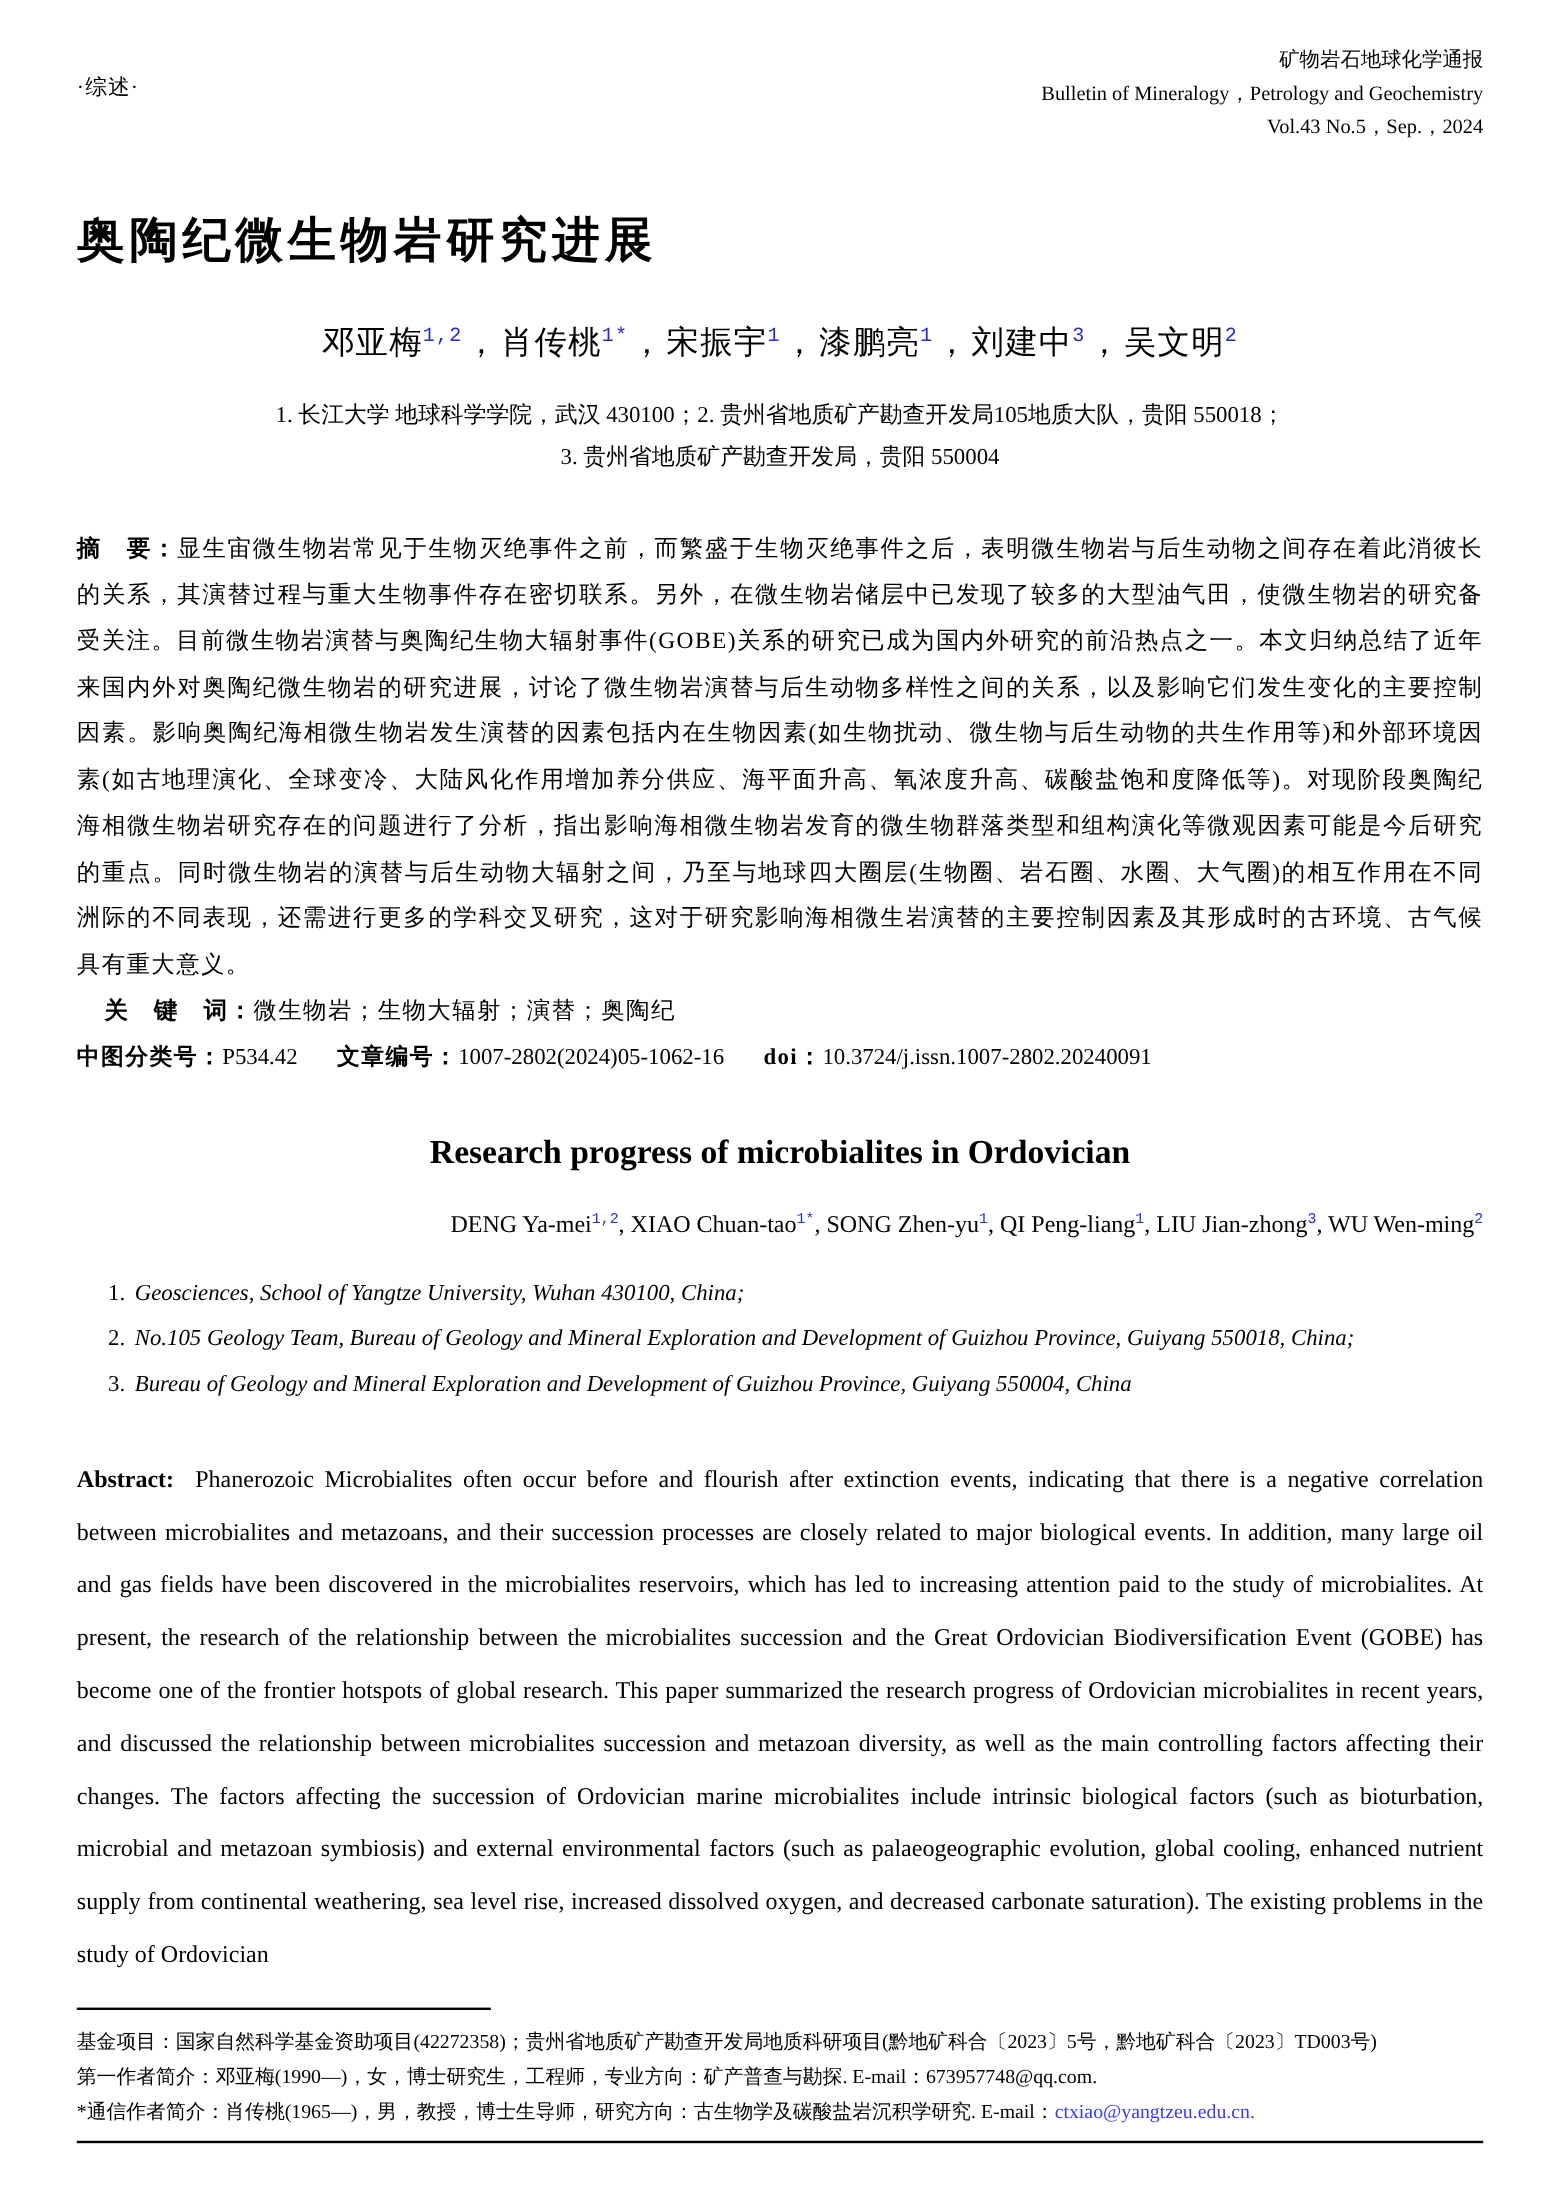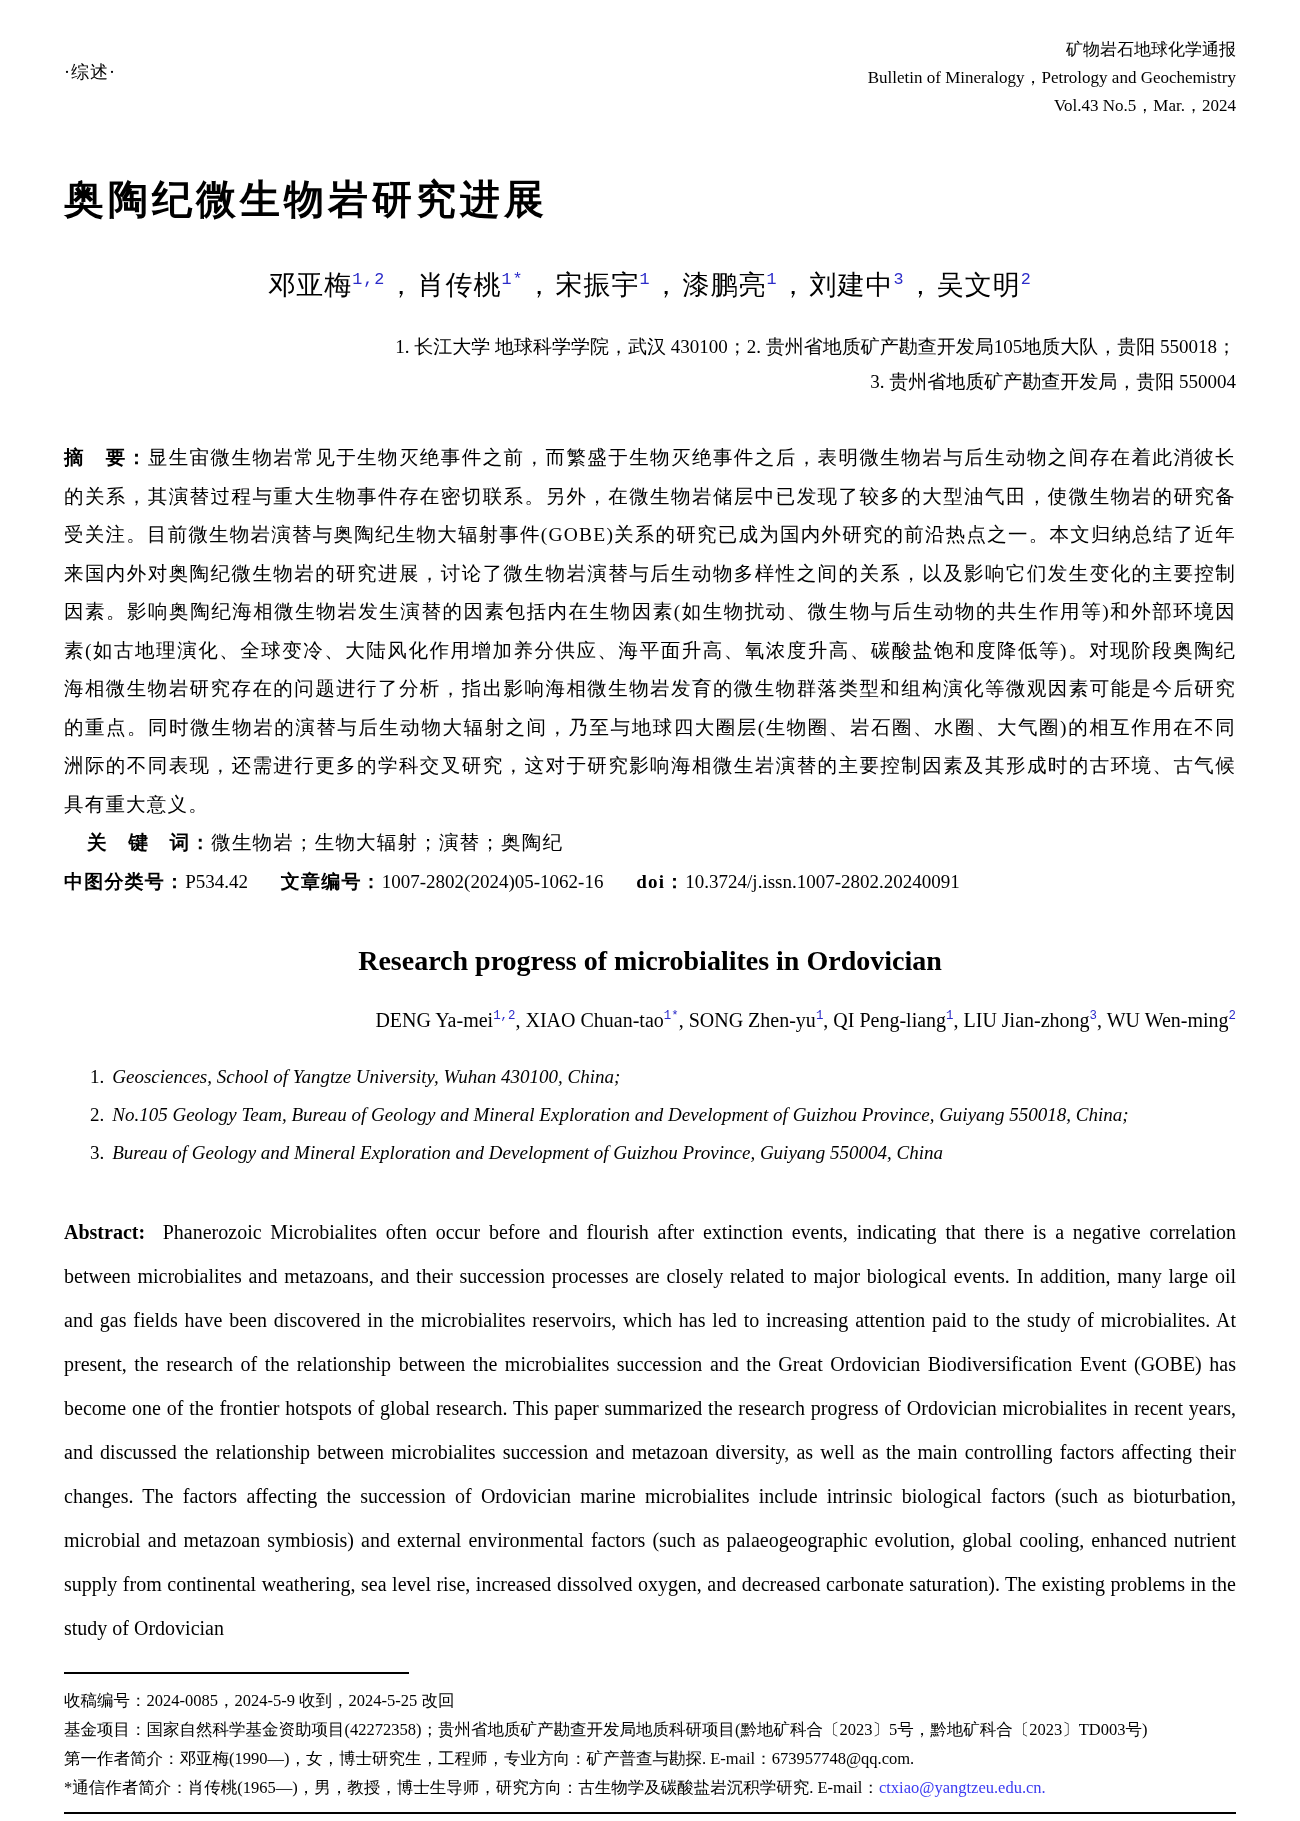--- a/index.html
+++ b/index.html
@@ -12,21 +12,21 @@
   
   .hdr{display:flex;justify-content:space-between;align-items:flex-start;}
   .hdr-left{font-size:18px;margin-top:24px;letter-spacing:1px;}
   .hdr-right{text-align:right;font-size:17px;line-height:28px;}
   
   .title-cn{margin-top:52px;text-align:left;font-size:40px;font-weight:700;
     letter-spacing:4px;font-family:"Liberation Sans","DejaVu Sans",sans-serif;}
   .authors-cn{margin-top:40px;text-align:center;font-size:27px;letter-spacing:1px;}
   .authors-cn .sup, .authors-en .sup{color:#2a2ac8;font-size:62%;font-family:Liberation Mono, monospace;}
   .authors-cn .sep{margin:0 2px;}
-  .affil-cn{margin-top:26px;text-align:right;font-size:19px;line-height:35px;}
+  .affil-cn{margin-top:26px;text-align:center;font-size:19px;line-height:35px;}
   
   .abs-cn{margin-top:40px;font-size:19.5px;line-height:38.5px;text-align:justify;
     letter-spacing:1.2px;}
   .abs-cn b,.kw b,.meta b{letter-spacing:1.2px;}
   .kw{font-size:19.5px;line-height:38.5px;letter-spacing:1.2px;margin-left:23px;}
   .meta{font-size:19px;line-height:38.5px;}
   .meta .seg{margin-right:28px;}
   
   .title-en{margin-top:44px;text-align:center;font-size:28px;font-weight:700;}
   .authors-en{margin-top:32px;text-align:right;font-size:20px;}
@@ -43,21 +43,21 @@
 </head>
 <body>
 
 <div class="page">
 
   <div class="hdr">
     <div class="hdr-left">·综述·</div>
     <div class="hdr-right">
       <div>矿物岩石地球化学通报</div>
       <div>Bulletin of Mineralogy，Petrology and Geochemistry</div>
-      <div>Vol.43 No.5，Mar.，2024</div>
+      <div>Vol.43 No.5，Sep.，2024</div>
     </div>
   </div>
 
   <div class="title-cn">奥陶纪微生物岩研究进展</div>
 
   <div class="authors-cn" id="authors-cn"><span>邓亚梅</span><sup class="sup" style="color: rgb(42, 42, 200);">1,2</sup><span class="sep">，</span><span>肖传桃</span><sup class="sup" style="color: rgb(42, 42, 200);">1*</sup><span class="sep">，</span><span>宋振宇</span><sup class="sup" style="color: rgb(42, 42, 200);">1</sup><span class="sep">，</span><span>漆鹏亮</span><sup class="sup" style="color: rgb(42, 42, 200);">1</sup><span class="sep">，</span><span>刘建中</span><sup class="sup" style="color: rgb(42, 42, 200);">3</sup><span class="sep">，</span><span>吴文明</span><sup class="sup" style="color: rgb(42, 42, 200);">2</sup></div>
 
   <div class="affil-cn">
     <div>1. 长江大学 地球科学学院，武汉 430100；2. 贵州省地质矿产勘查开发局105地质大队，贵阳 550018；</div>
     <div>3. 贵州省地质矿产勘查开发局，贵阳 550004</div>
@@ -87,21 +87,20 @@
     <div class="ln"><span class="num">3.</span><span>Bureau of Geology and Mineral Exploration and Development of Guizhou Province, Guiyang 550004, China</span></div>
   </div>
 
   <div class="abs-en">
     <b>Abstract:</b>&nbsp;&nbsp;<span>Phanerozoic Microbialites often occur before and flourish after extinction events, indicating that there is a negative correlation between microbialites and metazoans, and their succession processes are closely related to major biological events. In addition, many large oil and gas fields have been discovered in the microbialites reservoirs, which has led to increasing attention paid to the study of microbialites. At present, the research of the relationship between the microbialites succession and the Great Ordovician Biodiversification Event (GOBE) has become one of the frontier hotspots of global research. This paper summarized the research progress of Ordovician microbialites in recent years, and discussed the relationship between microbialites succession and metazoan diversity, as well as the main controlling factors affecting their changes. The factors affecting the succession of Ordovician marine microbialites include intrinsic biological factors (such as bioturbation, microbial and metazoan symbiosis) and external environmental factors (such as palaeogeographic evolution, global cooling, enhanced nutrient supply from continental weathering, sea level rise, increased dissolved oxygen, and decreased carbonate saturation). The existing problems in the study of Ordovician</span>
   </div>
 
   <hr class="fn-rule">
 
   <div class="fn">
-    <div>收稿编号：2024-0085，2024-5-9 收到，2024-5-25 改回</div>
     <div>基金项目：国家自然科学基金资助项目(42272358)；贵州省地质矿产勘查开发局地质科研项目(黔地矿科合〔2023〕5号，黔地矿科合〔2023〕TD003号)</div>
     <div><span>第一作者简介：邓亚梅(1990—)，女，博士研究生，工程师，专业方向：矿产普查与勘探. E-mail：673957748@qq.com.</span></div>
     <div><span>*通信作者简介：肖传桃(1965—)，男，教授，博士生导师，研究方向：古生物学及碳酸盐岩沉积学研究. E-mail：</span><a class="link" style="color: rgb(58, 58, 242);">ctxiao@yangtzeu.edu.cn.</a></div>
   </div>
 
   <hr class="full-rule">
 
 </div>
 
 </body></html>

